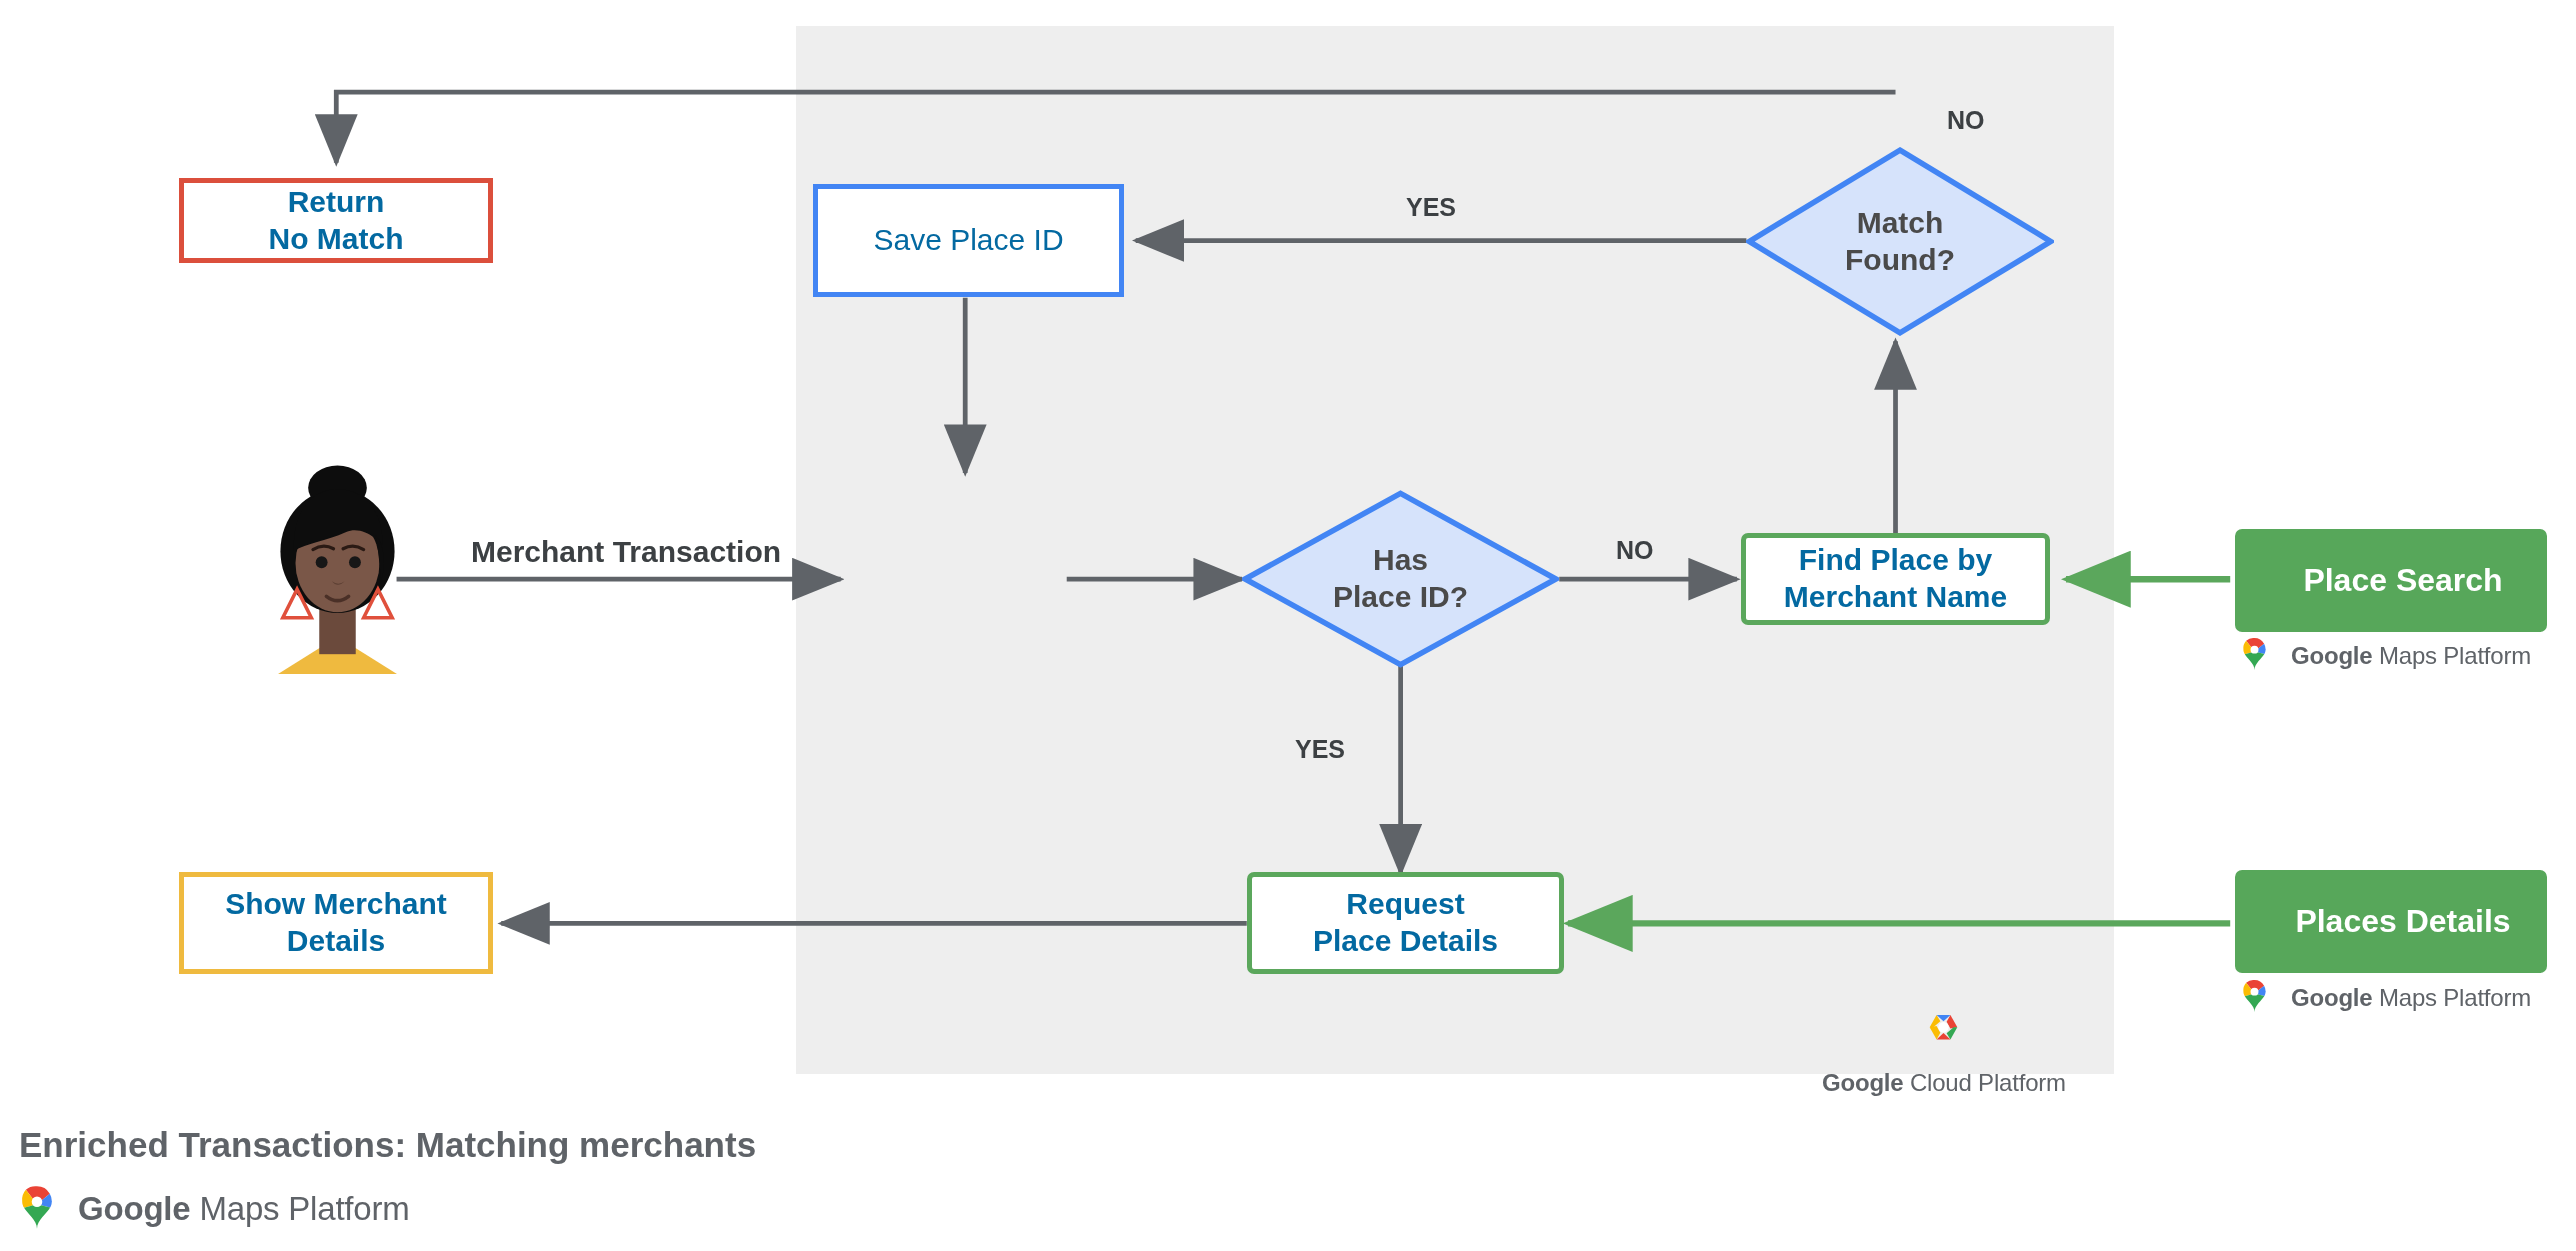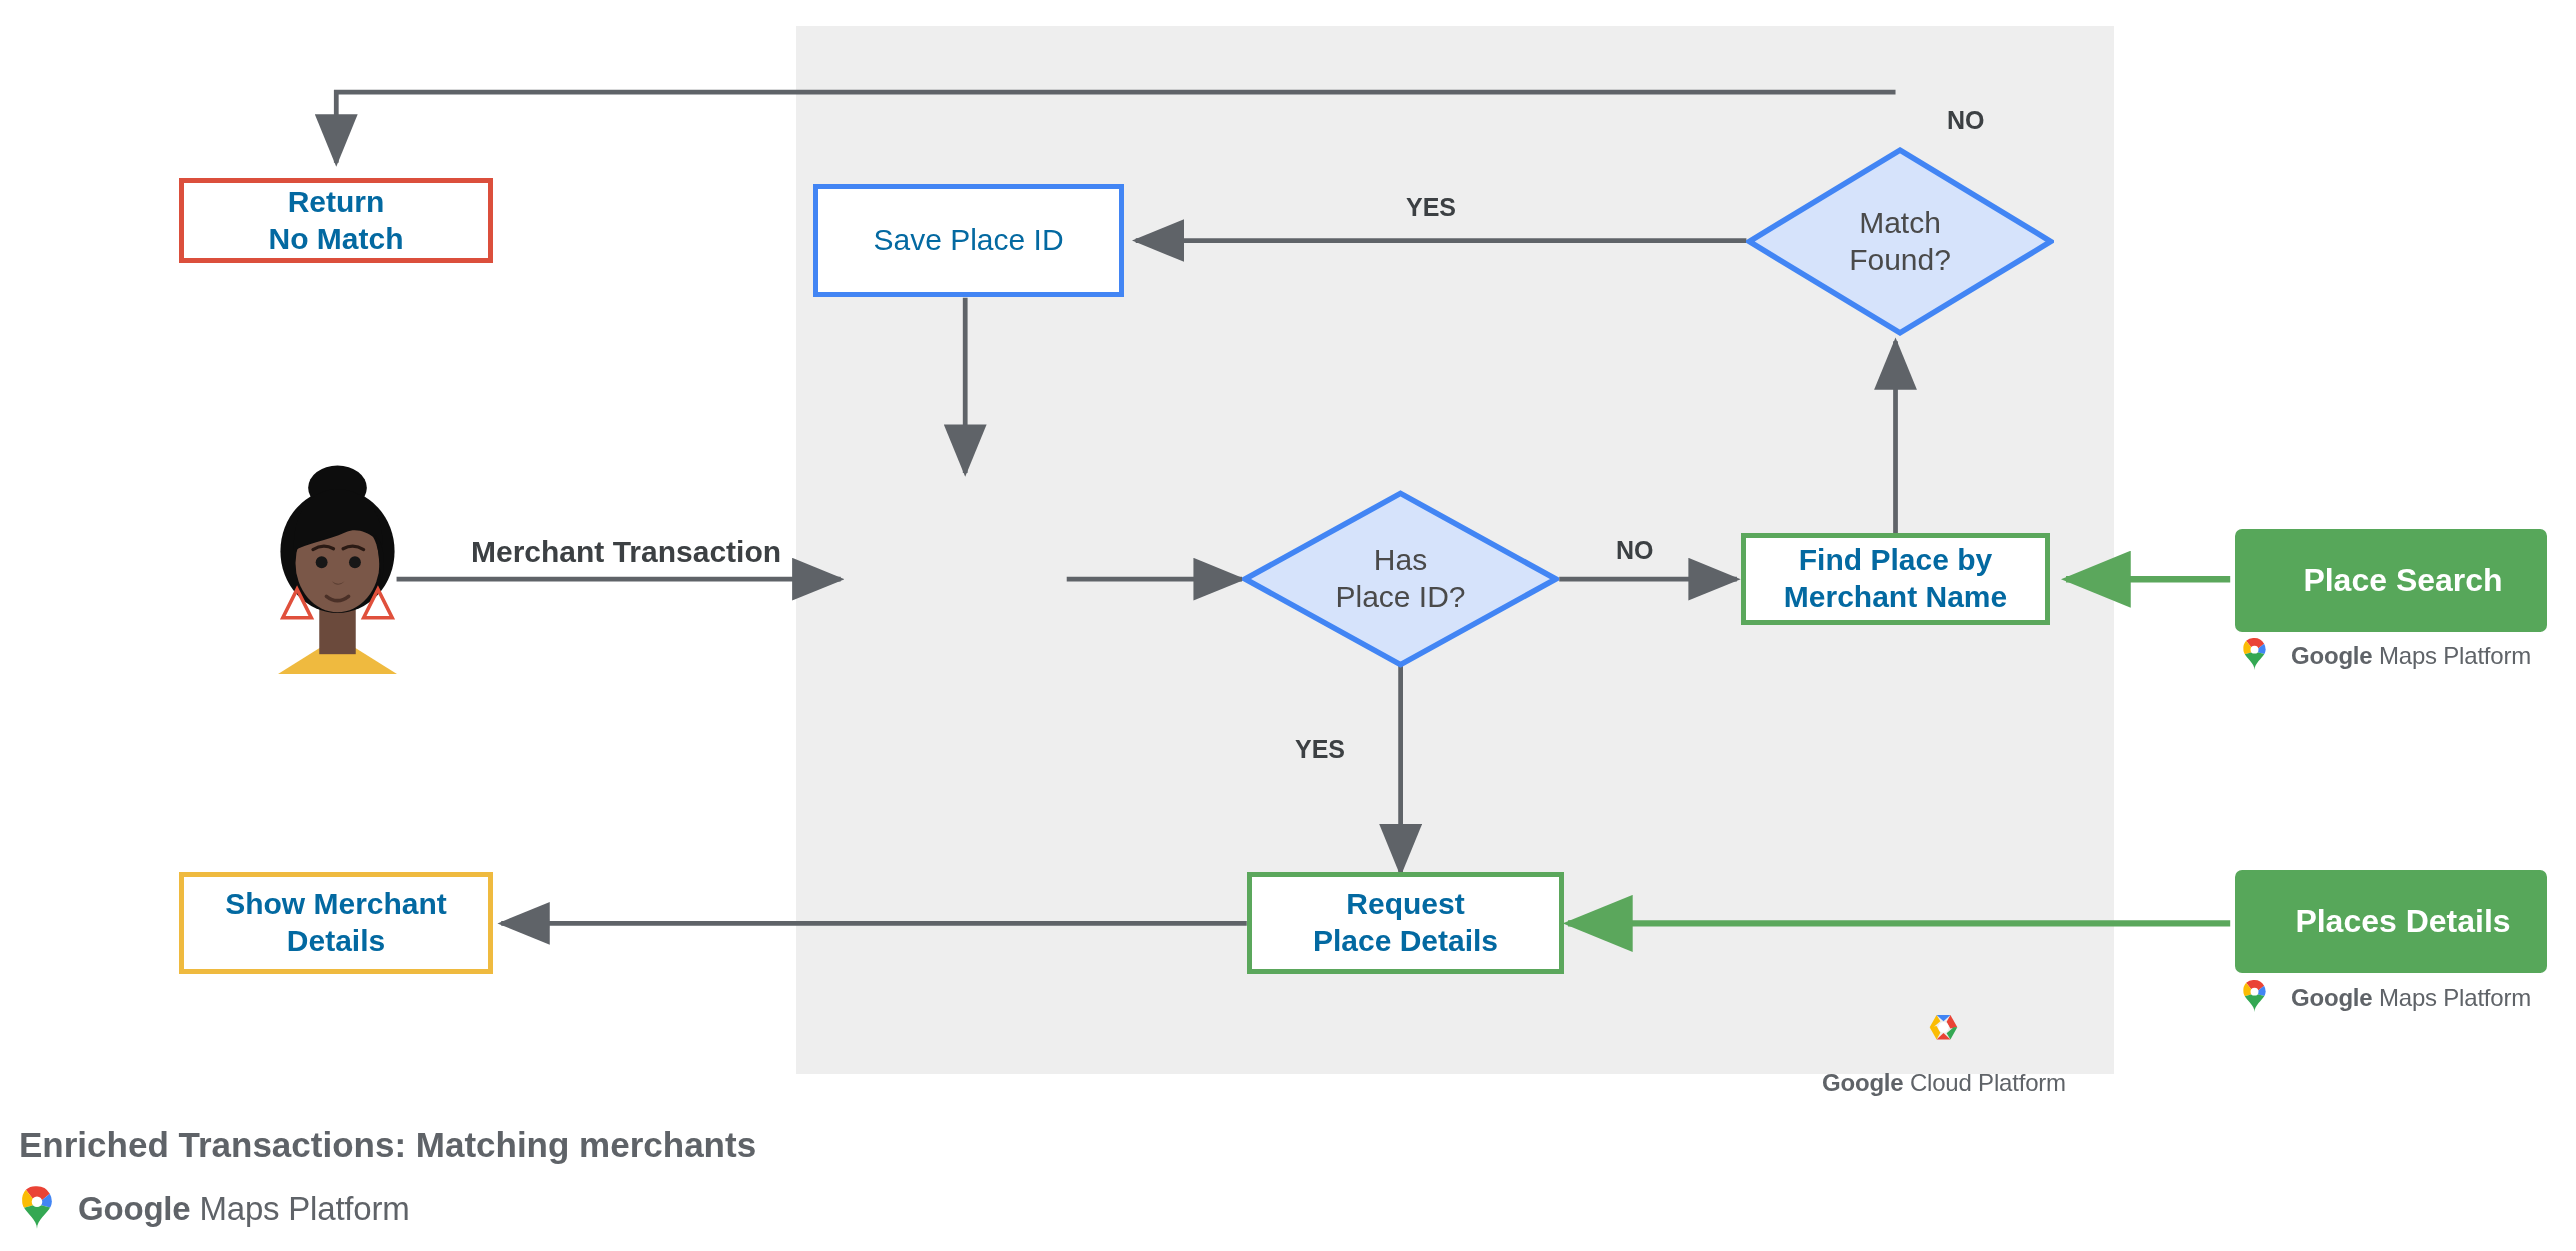--- a/index.html
+++ b/index.html
@@ -40,21 +40,21 @@
     line-height: 1.22;
   }
   .node .lbl { white-space: pre-line; }
 
   .box {
     background: #ffffff;
     border-style: solid;
   }
   .box-red    { border-color: #DB4F3C; border-width: 5.6px; }
   .box-blue   { border-color: #4285F4; border-width: 5.6px; }
-  .box-green  { border-color: #5BA75C; border-width: 5.6px; }
+  .box-green  { border-color: #5BA75C; border-width: 5.6px; border-radius: 7px; }
   .box-yellow { border-color: #EFBA3F; border-width: 5.6px; }
 
   .filled-green {
     background: #57A75A;
     color: #ffffff;
     border-radius: 7.1px;
     font-weight: bold;
   }
 
   .t-bold   { font-weight: bold; font-size: 30px; }
@@ -135,21 +135,21 @@
   
   .diamond { position: absolute; }
   .diamond .dlabel {
     position: absolute;
     left: 0; top: 0;
     width: 100%; height: 100%;
     display: flex;
     align-items: center;
     justify-content: center;
     text-align: center;
-    font-weight: normal;
+    font-weight: bold;
     font-size: 30px;
     color: #4a4a4a;
     line-height: 1.22;
     white-space: pre-line;
   }
 
   
   #footer-title {
     position: absolute;
     left: 19px;

